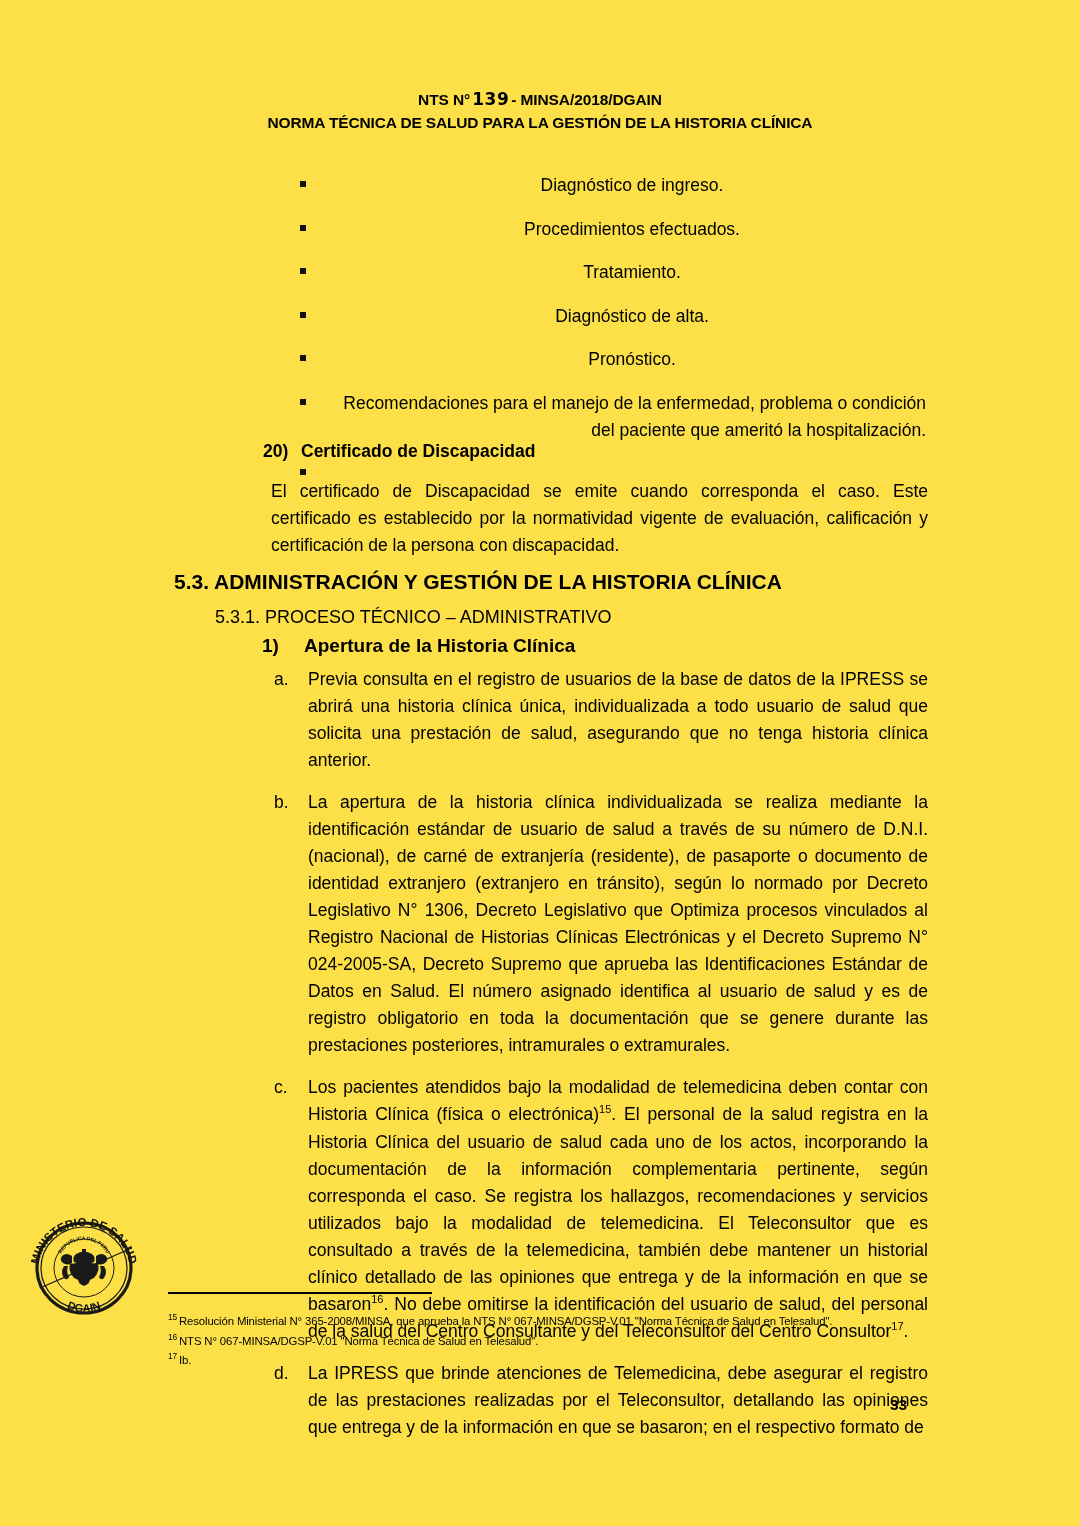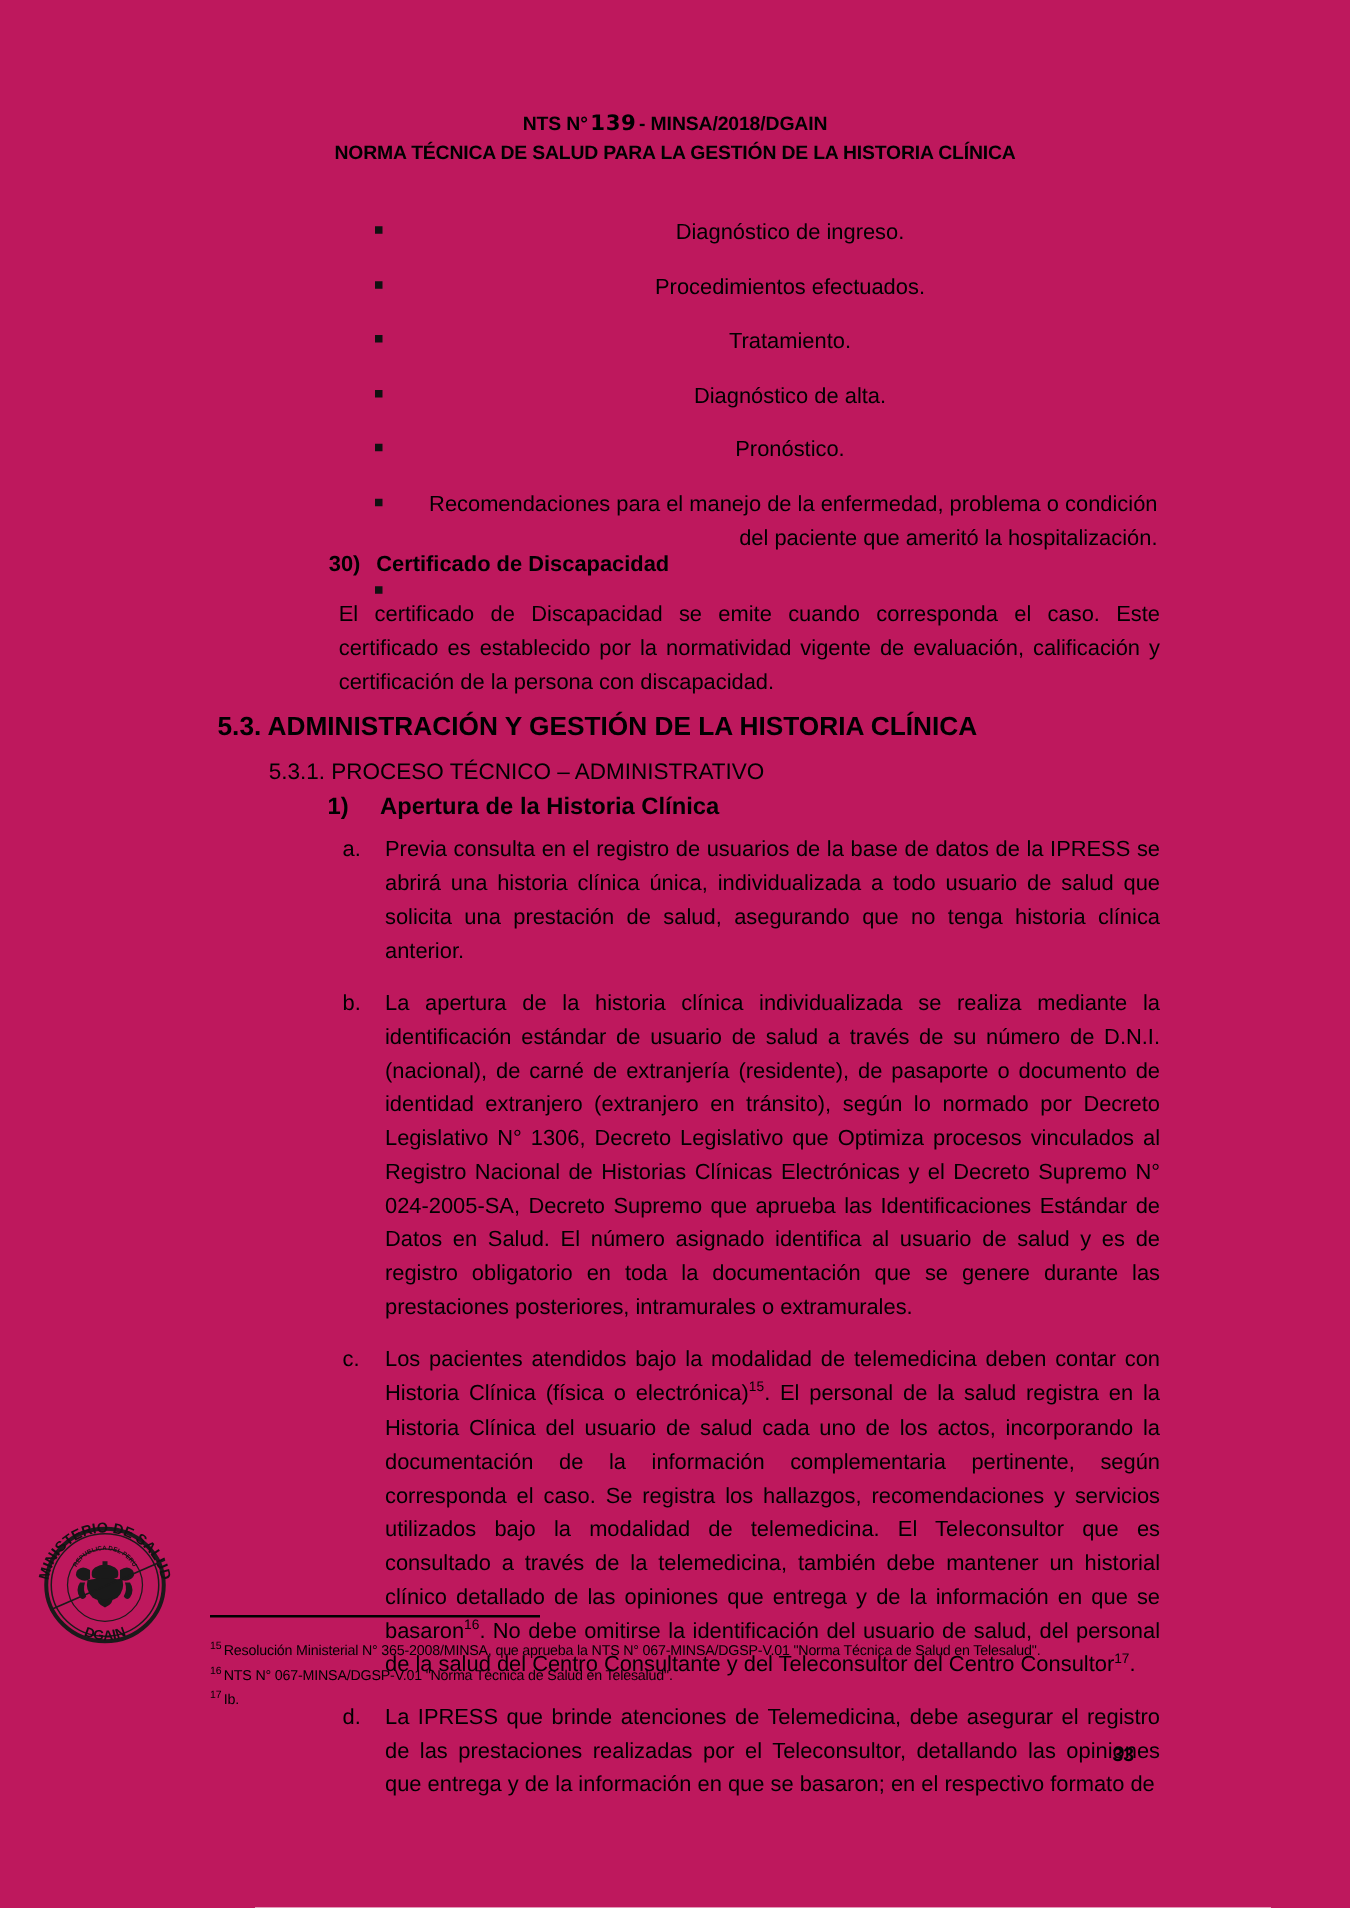--- a/index.html
+++ b/index.html
@@ -8,21 +8,21 @@
     background: #ffffff;
   }
   body {
     font-family: "Liberation Sans", sans-serif;
     color: #000000;
   }
   .page {
     position: relative;
     width: 1080px;
     height: 1526px;
-    background: #be185d;
+    background: #fde047;
     overflow: hidden;
   }
 
   
   .doc-header {
     position: absolute;
     left: 0;
     top: 88px;
     width: 1080px;
     text-align: center;
@@ -212,21 +212,21 @@
     <div class="bullet-item"><span class="sq"></span><span>Diagnóstico de ingreso.</span></div>
     <div class="bullet-item"><span class="sq"></span><span>Procedimientos efectuados.</span></div>
     <div class="bullet-item"><span class="sq"></span><span>Tratamiento.</span></div>
     <div class="bullet-item"><span class="sq"></span><span>Diagnóstico de alta.</span></div>
     <div class="bullet-item"><span class="sq"></span><span>Pronóstico.</span></div>
     <div class="bullet-item wrap"><span class="sq"></span><span>Recomendaciones para el manejo de la enfermedad, problema o condición del paciente que ameritó la hospitalización.</span></div>
     <div class="bullet-item"><span class="sq"></span></div>
   </div>
 
   <div class="block-20">
-    <div class="head"><span class="num">30)</span><span>Certificado de Discapacidad</span></div>
+    <div class="head"><span class="num">20)</span><span>Certificado de Discapacidad</span></div>
     <div class="para">El certificado de Discapacidad se emite cuando corresponda el caso. Este certificado es establecido por la normatividad vigente de evaluación, calificación y certificación de la persona con discapacidad.</div>
   </div>
 
   <div class="sec-53"><span class="num">5.3.</span><span>ADMINISTRACIÓN Y GESTIÓN DE LA HISTORIA CLÍNICA</span></div>
 
   <div class="sec-531">5.3.1. PROCESO TÉCNICO – ADMINISTRATIVO</div>
 
   <div class="sec-1"><span class="num">1)</span><span>Apertura de la Historia Clínica</span></div>
 
   <div class="lettered">

